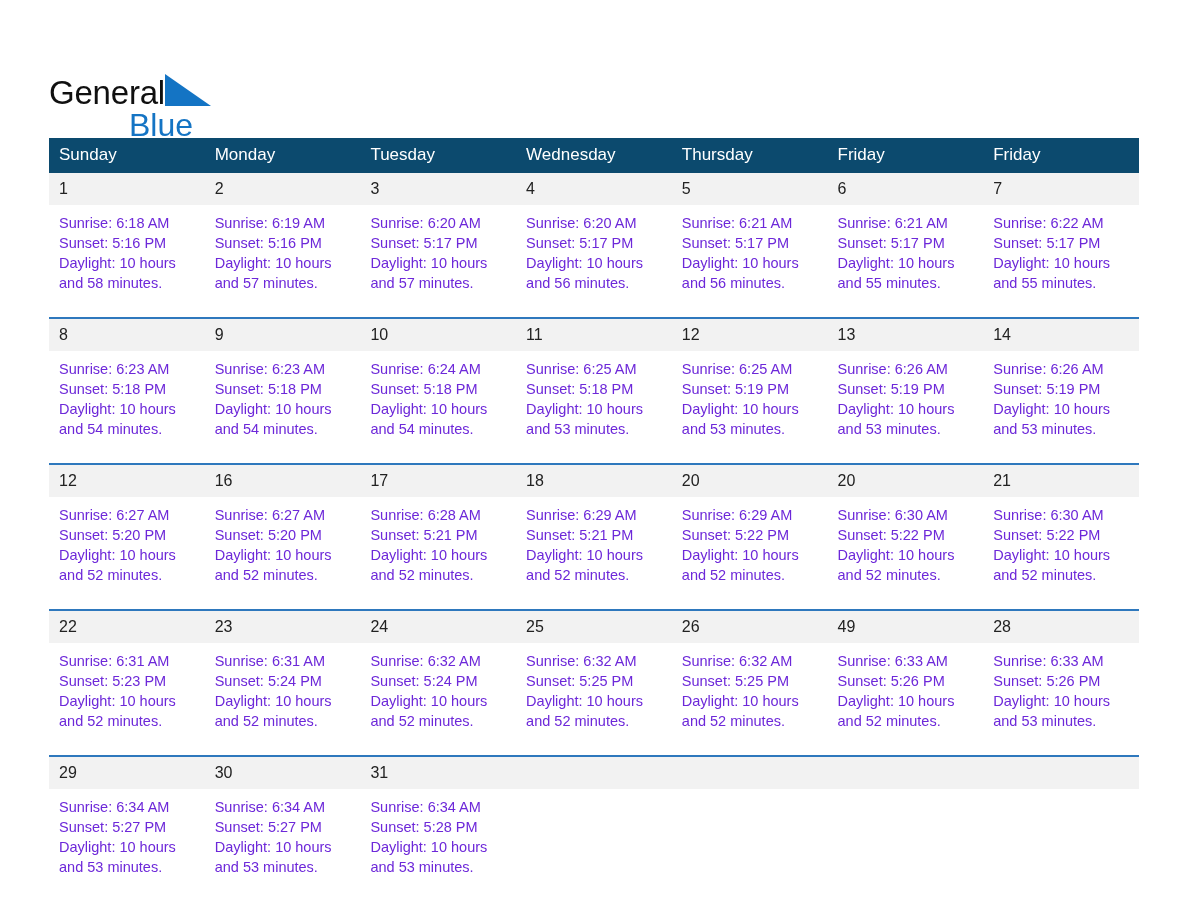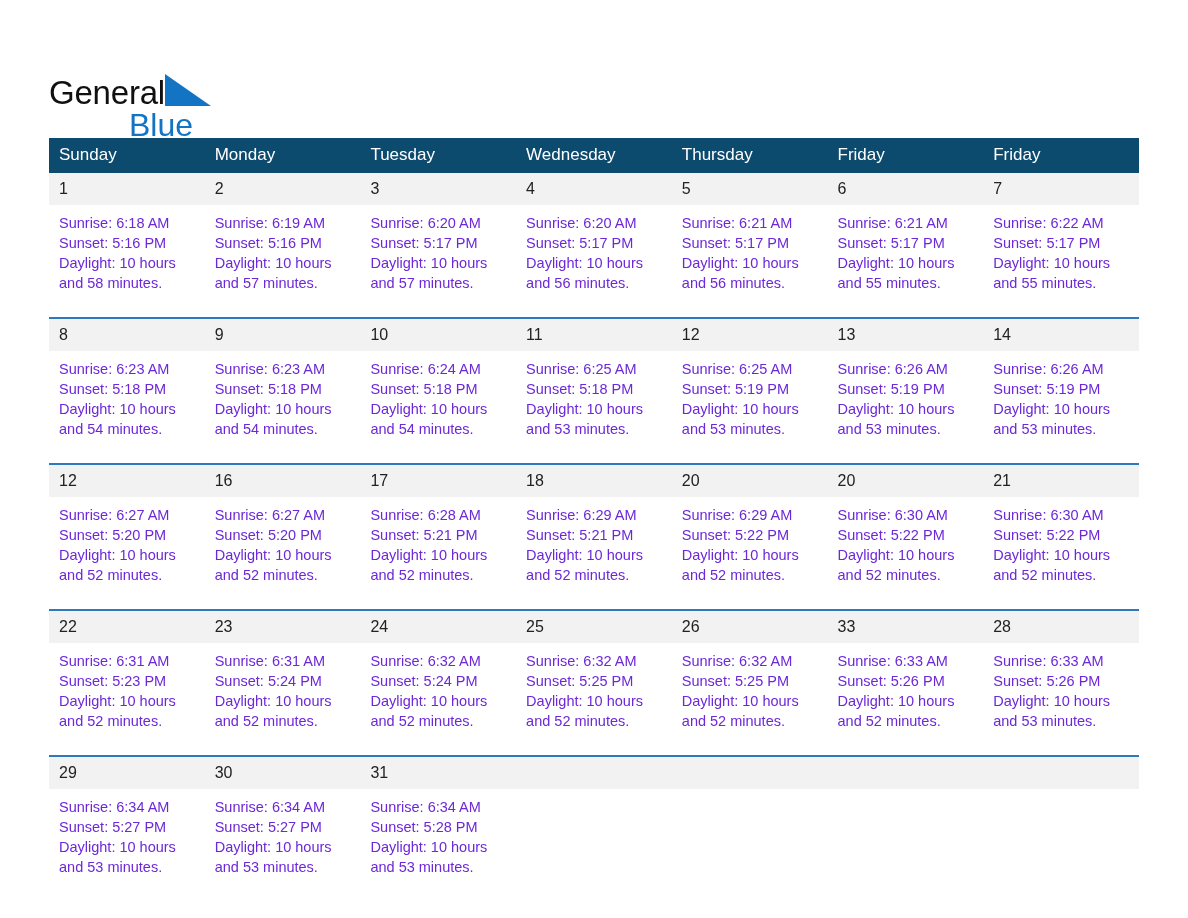--- a/index.html
+++ b/index.html
@@ -461,21 +461,21 @@
               <div class="info">
                 <div>Sunrise: 6:32 AM</div>
                 <div>Sunset: 5:25 PM</div>
                 <div>Daylight: 10 hours</div>
                 <div>and 52 minutes.</div>
               </div>
             </div>
           </td>
           <td>
             <div class="daycell">
-              <div class="daynum">33</div>
+              <div class="daynum">49</div>
               <div class="info">
                 <div>Sunrise: 6:33 AM</div>
                 <div>Sunset: 5:26 PM</div>
                 <div>Daylight: 10 hours</div>
                 <div>and 52 minutes.</div>
               </div>
             </div>
           </td>
           <td>
             <div class="daycell">

